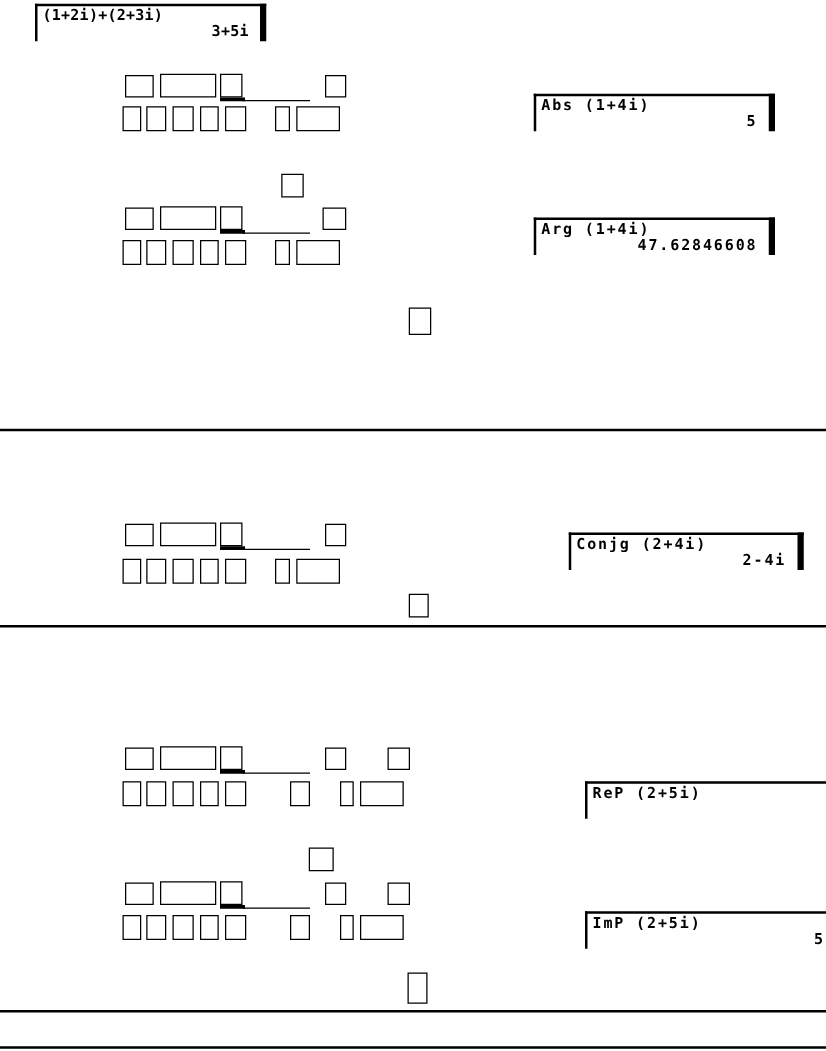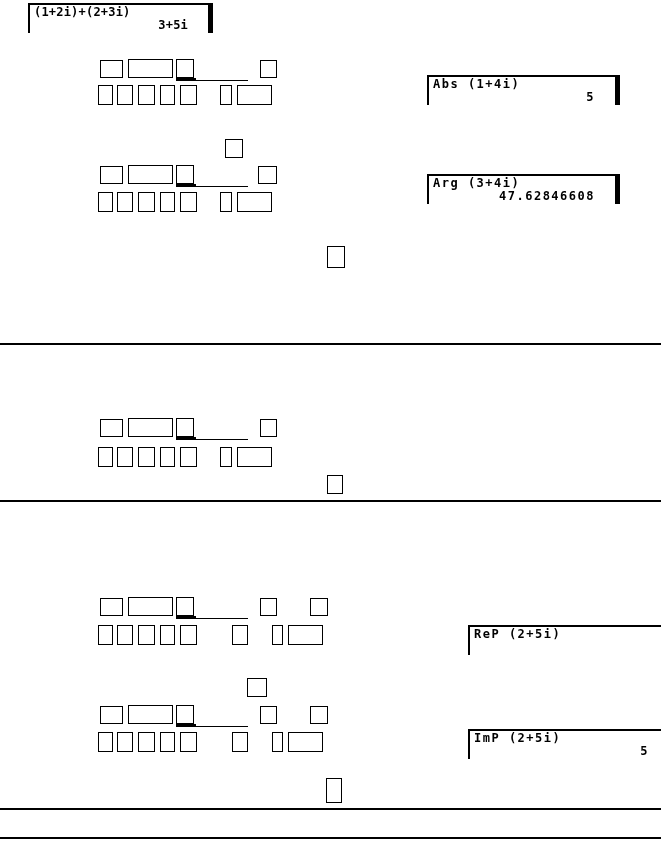--- a/index.html
+++ b/index.html
@@ -29,21 +29,21 @@
   .lcd-line {
     font-size: 12px;
     line-height: 13px;
     white-space: pre;
   }
   .lcd .expr {
     padding: 1px 0 0 4px;
     text-align: left;
   }
   .lcd .result {
-    padding-right: 20px;
+    padding-right: 9px;
     text-align: right;
   }
   .lcd.wideglyphs .lcd-line { letter-spacing: 1.5px; }
   .lcd.tight .lcd-line { letter-spacing: 0.2px; }
 
   
   .key-box {
     position: absolute;
     box-sizing: border-box;
     border: 1.5px solid #000;
@@ -67,24 +67,28 @@
     <div class="lcd-line expr">(1+2i)+(2+3i)</div>
     <div class="lcd-line result">3+5i</div>
   </section>
 
   <section class="lcd wideglyphs" style="left:427px; top:75px; width:193px; height:30px; position:absolute;">
     <div class="lcd-line expr">Abs (1+4i)</div>
     <div class="lcd-line result">5</div>
   </section>
 
   <section class="lcd wideglyphs" style="left:427px; top:174px; width:193px; height:30px; position:absolute;">
-    <div class="lcd-line expr">Arg (3+4i)</div>
+    <div class="lcd-line expr">Arg (1+4i)</div>
     <div class="lcd-line result">47.62846608</div>
   </section>
 
+  <section class="lcd wideglyphs" style="left:455px; top:426px; width:188px; height:30px; position:absolute;">
+    <div class="lcd-line expr">Conjg (2+4i)</div>
+    <div class="lcd-line result">2-4i</div>
+  </section>
 
   <section class="lcd wideglyphs" style="left:468px; top:625px; width:228px; height:30px; position:absolute;">
     <div class="lcd-line expr">ReP (2+5i)</div>
     <div class="lcd-line result">2</div>
   </section>
 
   <section class="lcd wideglyphs" style="left:468px; top:729px; width:206px; height:30px; position:absolute;">
     <div class="lcd-line expr">ImP (2+5i)</div>
     <div class="lcd-line result">5</div>
   </section>

